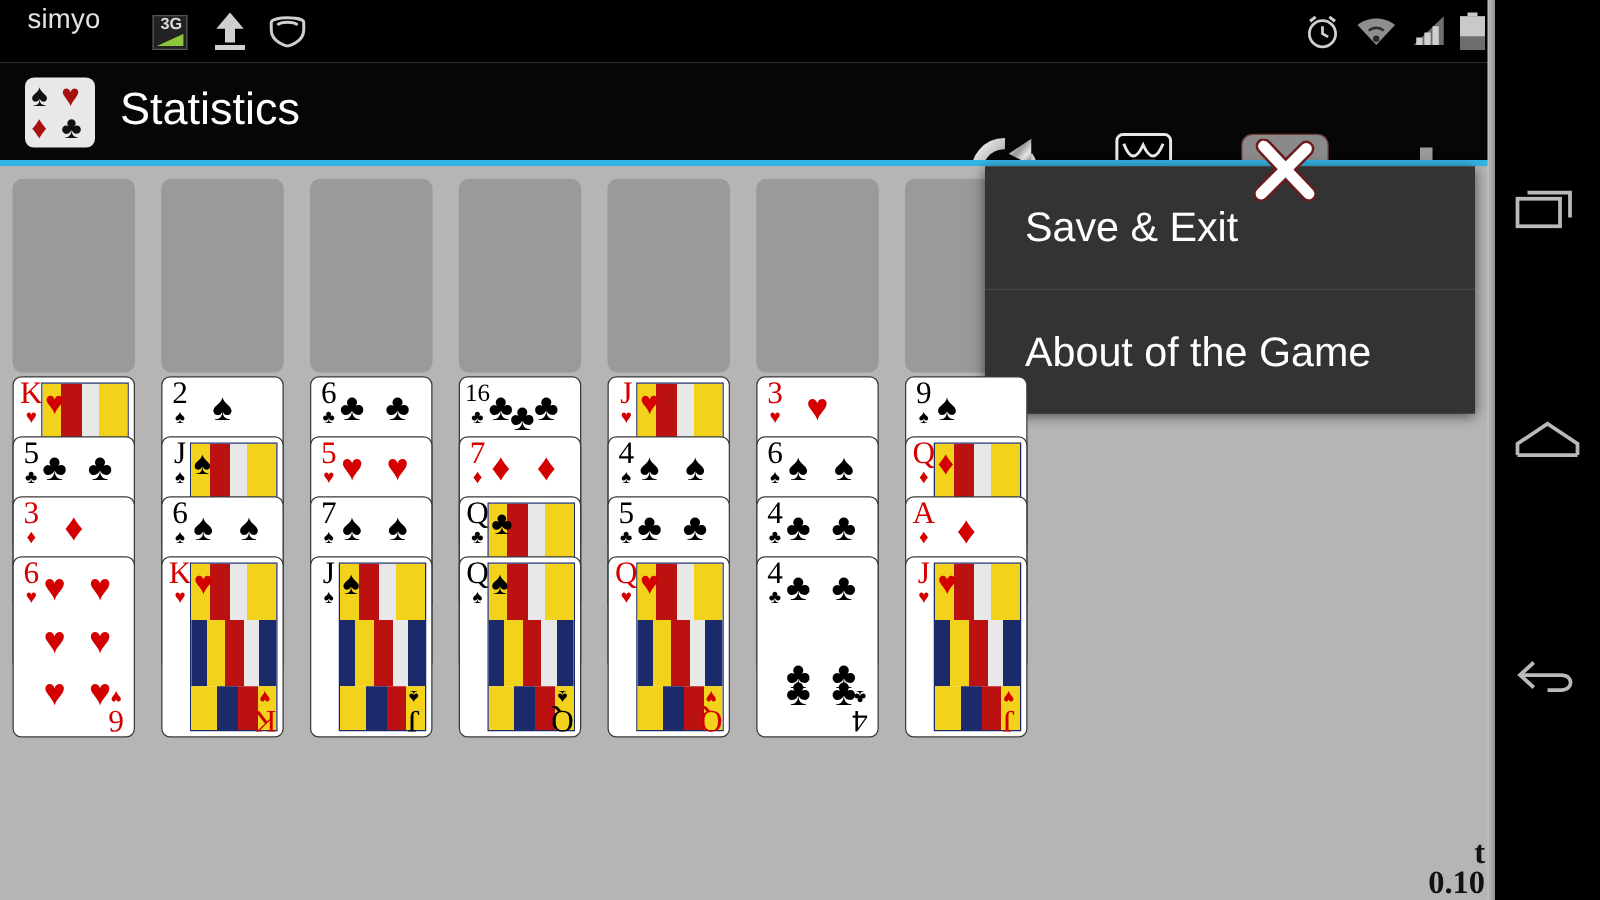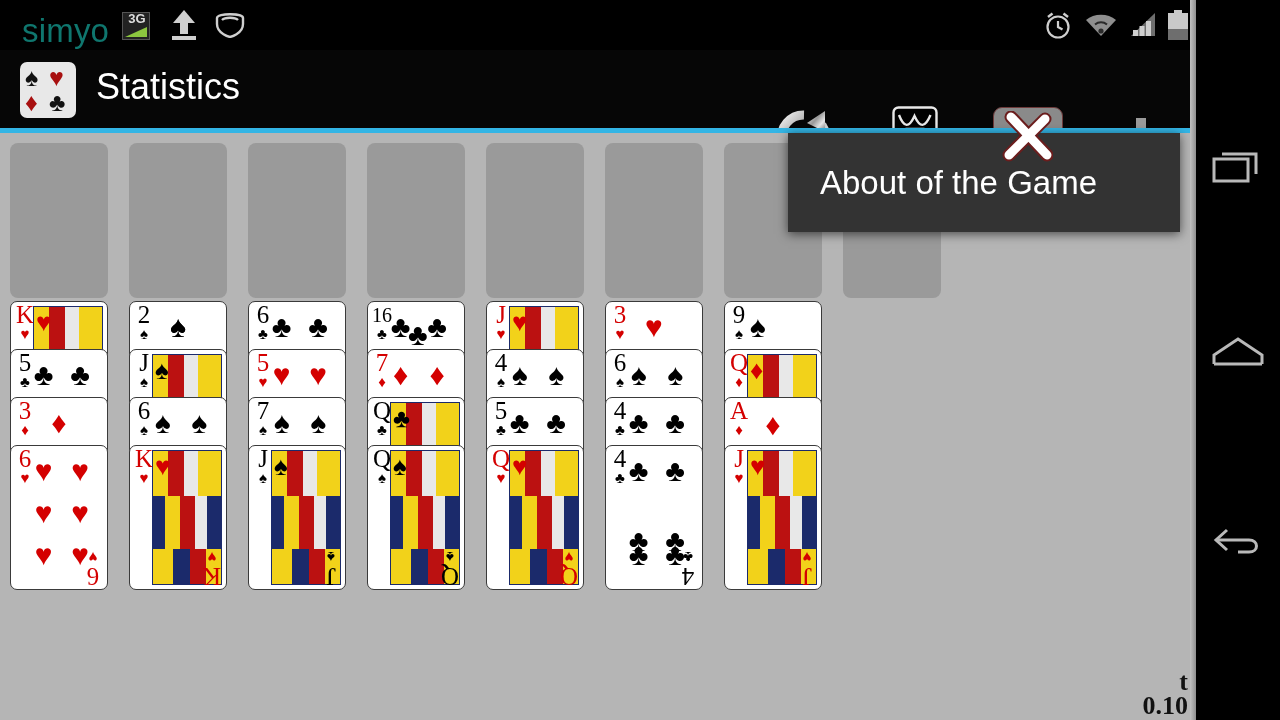--- a/index.html
+++ b/index.html
@@ -5,21 +5,21 @@
   html,body{margin:0;padding:0;}
   body{
     width:1280px;height:720px;overflow:hidden;
     background:#000;
     font-family:"Liberation Sans","DejaVu Sans",sans-serif;
   }
   #screen{position:relative;width:1280px;height:720px;overflow:hidden;background:#b5b5b5;}
 
   
   .statusbar{position:absolute;left:0;top:0;width:1280px;height:50px;background:#000;}
-  .sb-carrier{position:absolute;left:22px;top:12px;font-size:33px;color:#0f766e;letter-spacing:.2px;}
+  .sb-carrier{position:absolute;left:22px;top:2px;font-size:22px;color:#e5e5e5;letter-spacing:.2px;}
   .sb-3g{position:absolute;left:122px;top:12px;width:28px;height:28px;background:#222;border:1px solid #555;box-sizing:border-box;}
   .sb-3g .t{position:absolute;left:0;top:-1px;width:28px;text-align:center;font-size:13px;color:#ddd;font-weight:bold;line-height:14px;}
   .sb-3g .b{position:absolute;left:2px;bottom:2px;width:22px;height:10px;background:#8cc63f;
      clip-path:polygon(0 100%,100% 0,100% 100%);}
   .sb-up{position:absolute;left:168px;top:10px;width:32px;height:32px;}
   .sb-up .arr{position:absolute;left:10px;top:0;width:0;height:0;border-left:11px solid transparent;border-right:11px solid transparent;border-bottom:13px solid #cfcfcf;margin-left:-5px;}
   .sb-up .stem{position:absolute;left:12px;top:12px;width:8px;height:12px;background:#cfcfcf;}
   .sb-up .base{position:absolute;left:4px;top:26px;width:24px;height:4px;background:#cfcfcf;}
   .sb-wifi2{position:absolute;left:215px;top:12px;width:30px;height:26px;}
   .sb-wifi2 svg{display:block;}
@@ -549,20 +549,23 @@
         </div>
       </div>
     <div class="score">
       <div>t</div>
       <div>0.10</div>
     </div>
   </div>
 
   <div class="menu" id="menu">
       <div class="menu-item">
+        <span>Save &amp; Exit</span>
+      </div>
+      <div class="menu-item">
         <span>About of the Game</span>
       </div>
     </div>
 
   <div class="navsep"></div>
   <div class="navbar">
     <div class="nav-btn nav-recent">
       <span>
         <svg width="54" height="46" viewBox="0 0 54 46">
           <rect x="3" y="14" width="34" height="22" fill="none" stroke="#b9b9b9" stroke-width="3"></rect>

